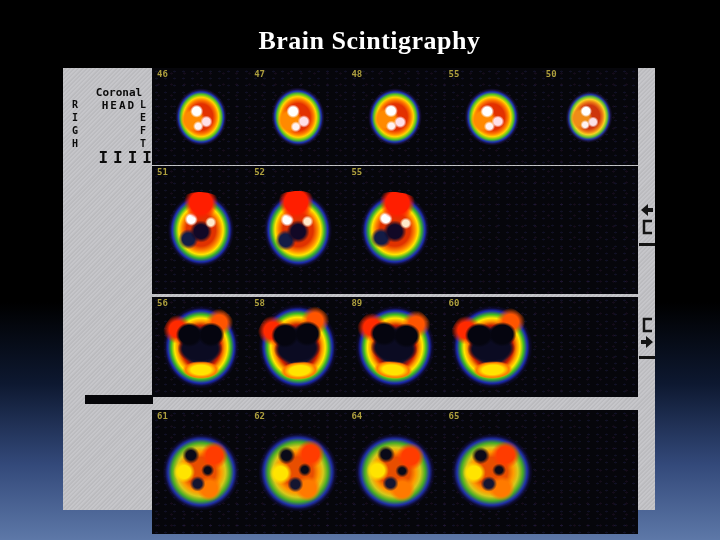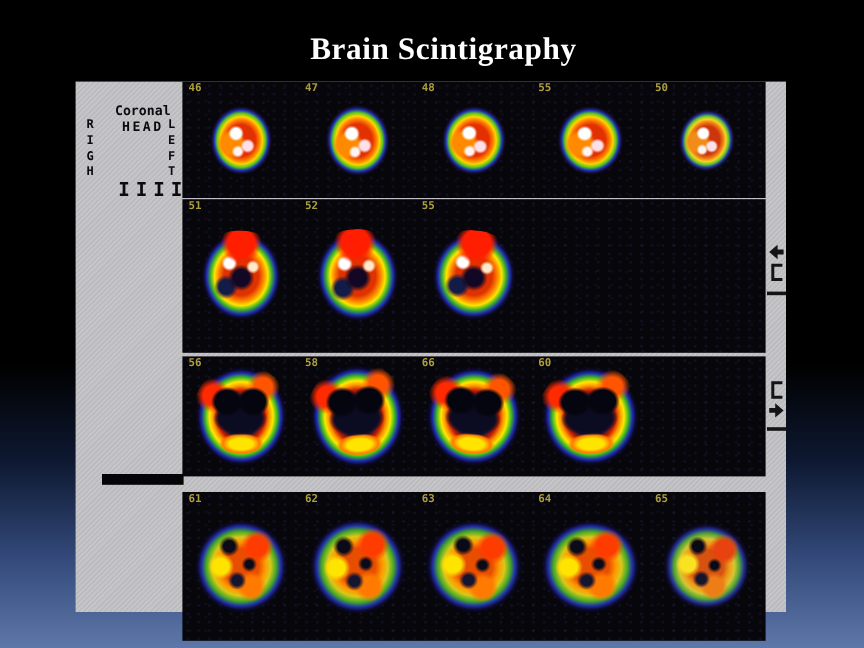--- a/index.html
+++ b/index.html
@@ -167,40 +167,36 @@
     <div class="strip r3">
       <div class="cell">
         <span class="fnum">56</span>
         <div class="brain"></div>
       </div>
       <div class="cell">
         <span class="fnum">58</span>
         <div class="brain"></div>
       </div>
       <div class="cell">
-        <span class="fnum">66</span>
+        <span class="fnum">89</span>
         <div class="brain"></div>
       </div>
       <div class="cell">
         <span class="fnum">60</span>
         <div class="brain"></div>
       </div>
     </div>
 
     <div class="strip r4">
       <div class="cell">
         <span class="fnum">61</span>
         <div class="brain"></div>
       </div>
       <div class="cell">
         <span class="fnum">62</span>
-        <div class="brain"></div>
-      </div>
-      <div class="cell">
-        <span class="fnum">63</span>
         <div class="brain"></div>
       </div>
       <div class="cell">
         <span class="fnum">64</span>
         <div class="brain"></div>
       </div>
       <div class="cell">
         <span class="fnum">65</span>
         <div class="brain"></div>
       </div>

